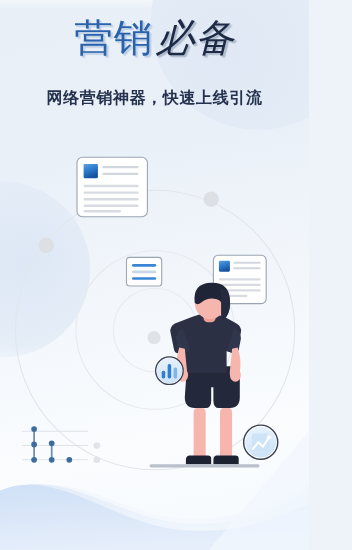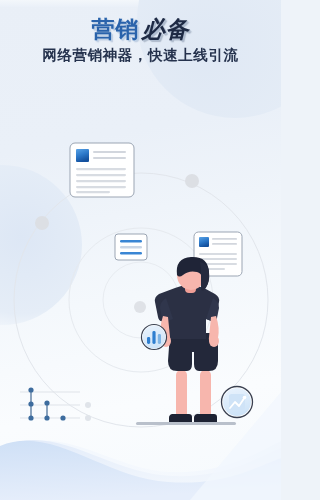--- a/index.html
+++ b/index.html
@@ -32,36 +32,36 @@
     background:radial-gradient(circle at 62% 45%, #dde7f5 0%, #e5edf7 58%, rgba(240,245,250,0) 74%);
   }
   
   .illo { position:absolute; left:0; top:0; width:281px; height:500px; }
   
   .header {
     position:absolute; left:0; top:0; width:281px;
     text-align:center; padding-top:17px;
   }
   .title {
-    font-size:23px; font-weight:bold; letter-spacing:1px;
+    font-size:35px; font-weight:normal; letter-spacing:1px;
     line-height:1.05; white-space:nowrap;
     font-family:"DejaVu Sans","Liberation Sans",sans-serif;
   }
   .title .t1 {
     color:#2a63ab;
     text-shadow:1px 1px 0 #bcd0e6, 2px 2px 1px rgba(120,150,190,.35);
   }
   .title .t2 {
     color:#1e2a44;
     font-style:italic;
     margin-left:2px;
     text-shadow:1px 1px 0 #aebccf, 2px 2px 1px rgba(60,80,110,.30);
   }
   .subtitle {
-    margin-top:5px;
+    margin-top:26px;
     font-size:14.5px; font-weight:bold; color:#25324d;
     letter-spacing:.6px; white-space:nowrap;
     font-family:"DejaVu Sans","Liberation Sans",sans-serif;
   }
 </style>
 </head>
 <body>
 
 <div id="screen">
 

